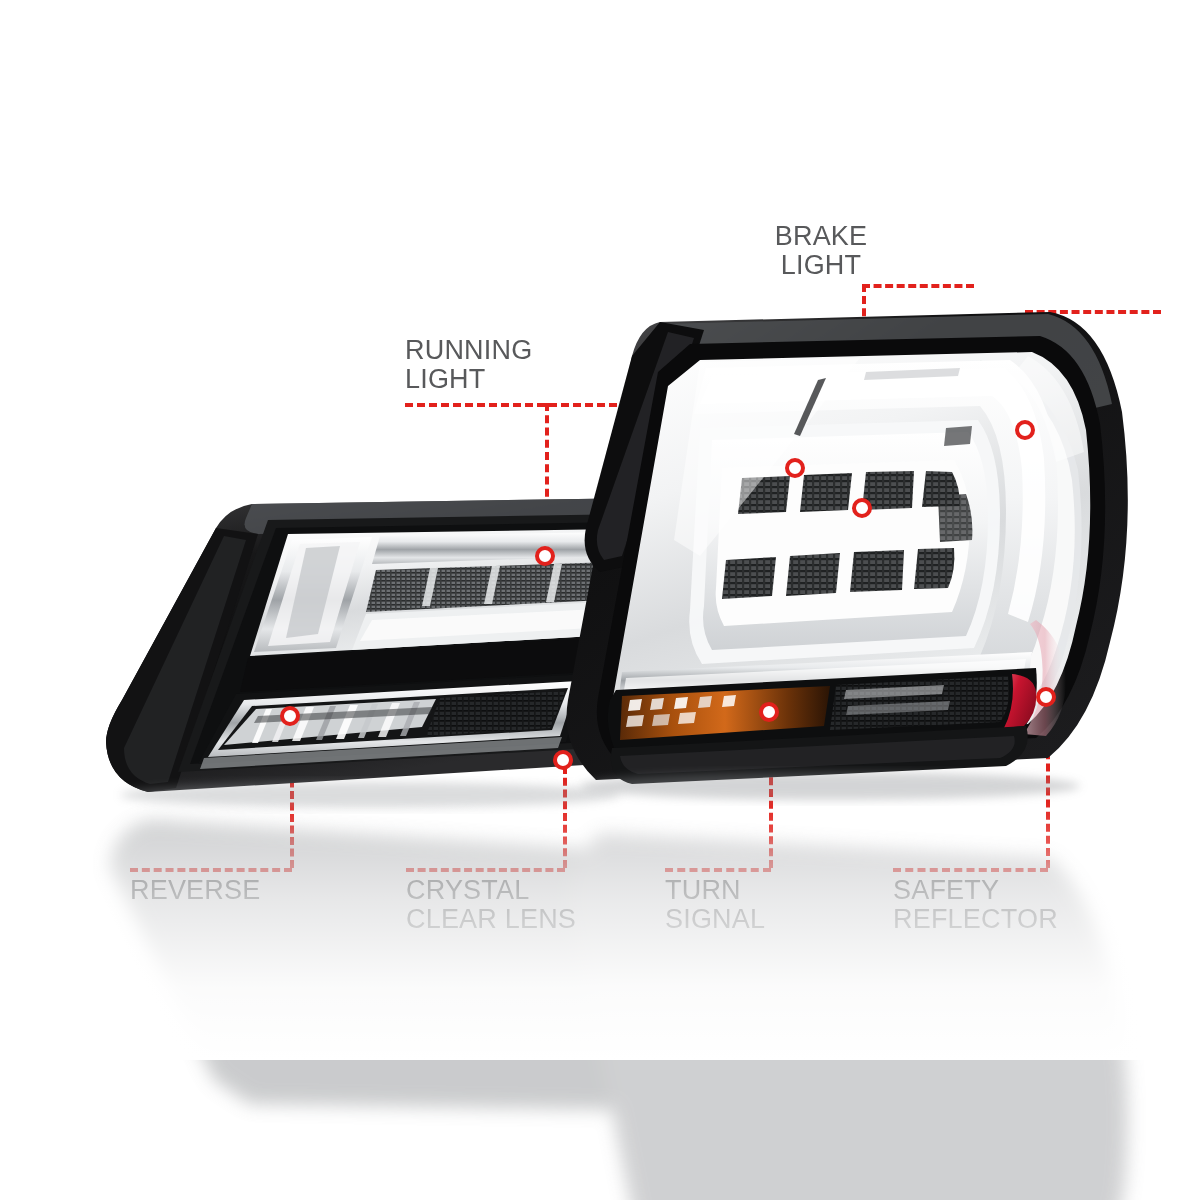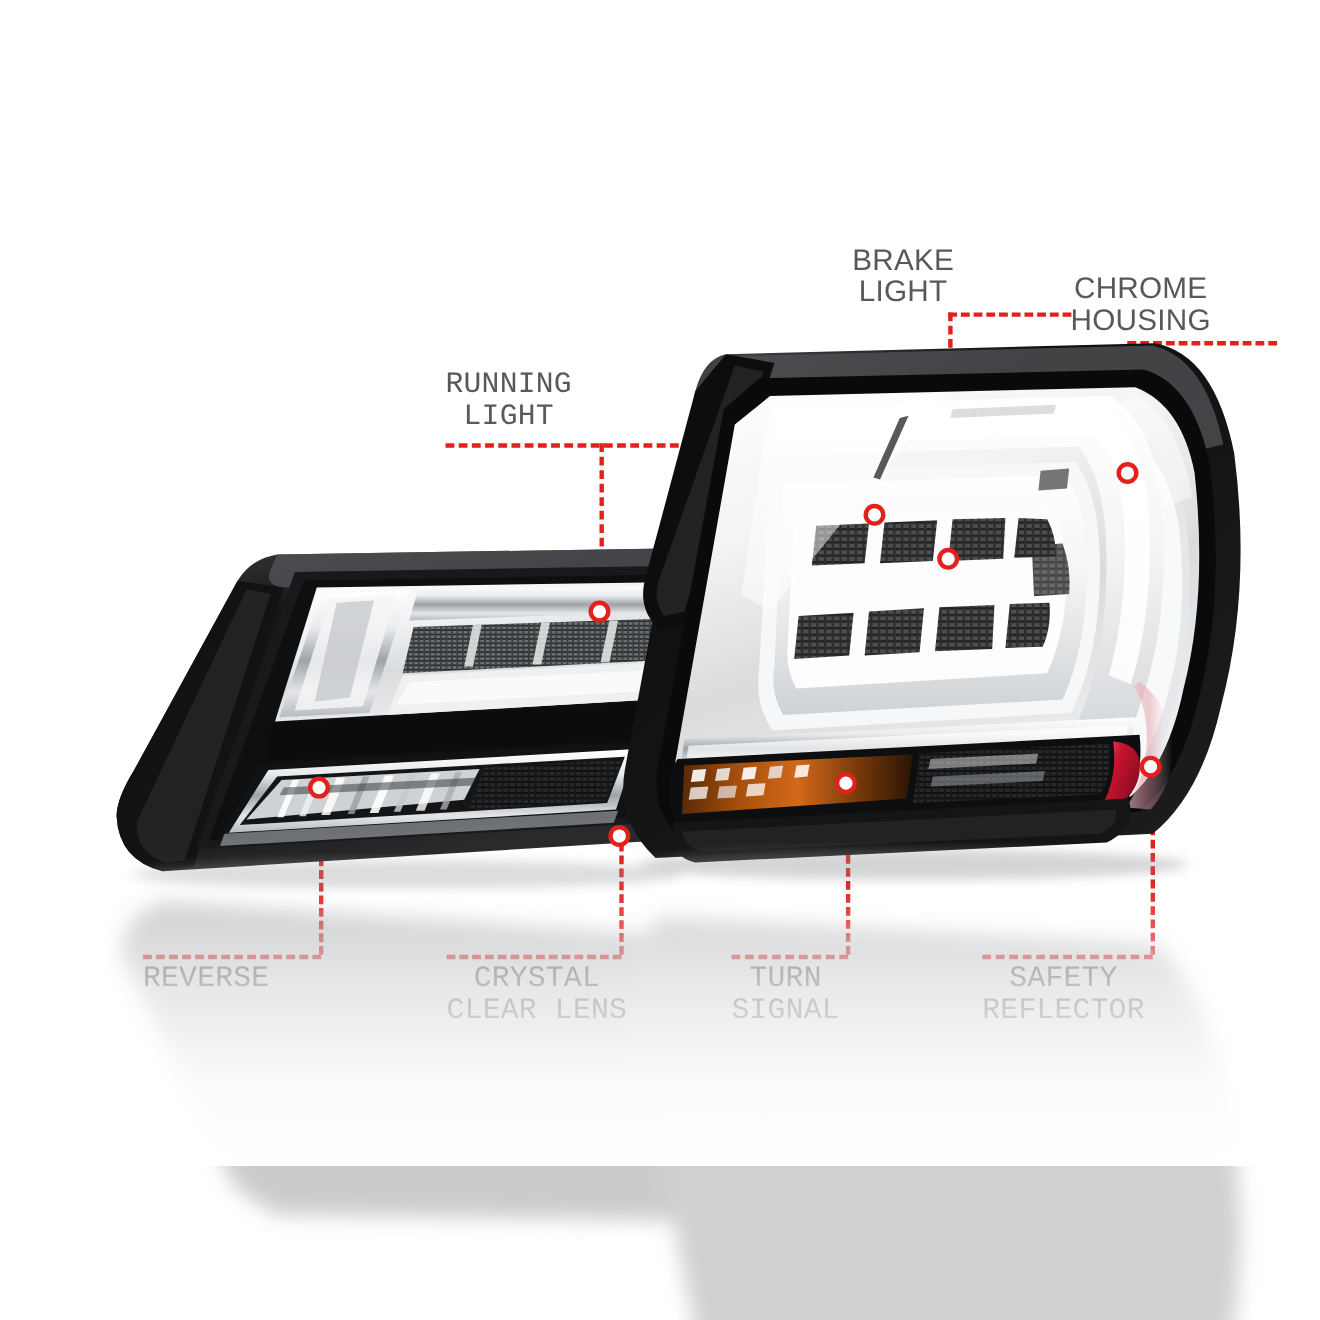--- a/index.html
+++ b/index.html
@@ -22,21 +22,21 @@
     position: absolute;
     color: #58595b;
     font-size: 27px;
     line-height: 1.08;
     letter-spacing: 0.2px;
     font-weight: 400;
     white-space: pre-line;
     text-align: center;
     user-select: none;
   }
-  .callout-label.left-al  { text-align: center; font-family: Liberation Mono, monospace; }
+  .callout-label.left-al  { text-align: left; }
 
   
   .dash-h, .dash-v {
     position: absolute;
   }
   .dash-h {
     height: 0;
     border-top: 4px dashed #e2211c;
   }
   .dash-v {
@@ -388,22 +388,20 @@
   <div class="marker" style="left:553px;  top:750px;"></div>
   <div class="marker" style="left:759px;  top:702px;"></div>
   <div class="marker" style="left:1036px; top:687px;"></div>
 
   <div class="callout-label left-al" style="left:405px; top:336px;">RUNNING
 LIGHT</div>
 
   <div class="callout-label" style="left:746px; top:222px; width:150px;">BRAKE
 LIGHT</div>
 
-  <div class="callout-label" style="left:950px; top:248px; width:174px;">CHROME
-HOUSING</div>
 
   <div class="callout-label left-al" style="left:130px; top:876px;">REVERSE</div>
 
   <div class="callout-label left-al" style="left:406px; top:876px;">CRYSTAL
 CLEAR LENS</div>
 
   <div class="callout-label left-al" style="left:665px; top:876px;">TURN
 SIGNAL</div>
 
   <div class="callout-label left-al" style="left:893px; top:876px;">SAFETY

